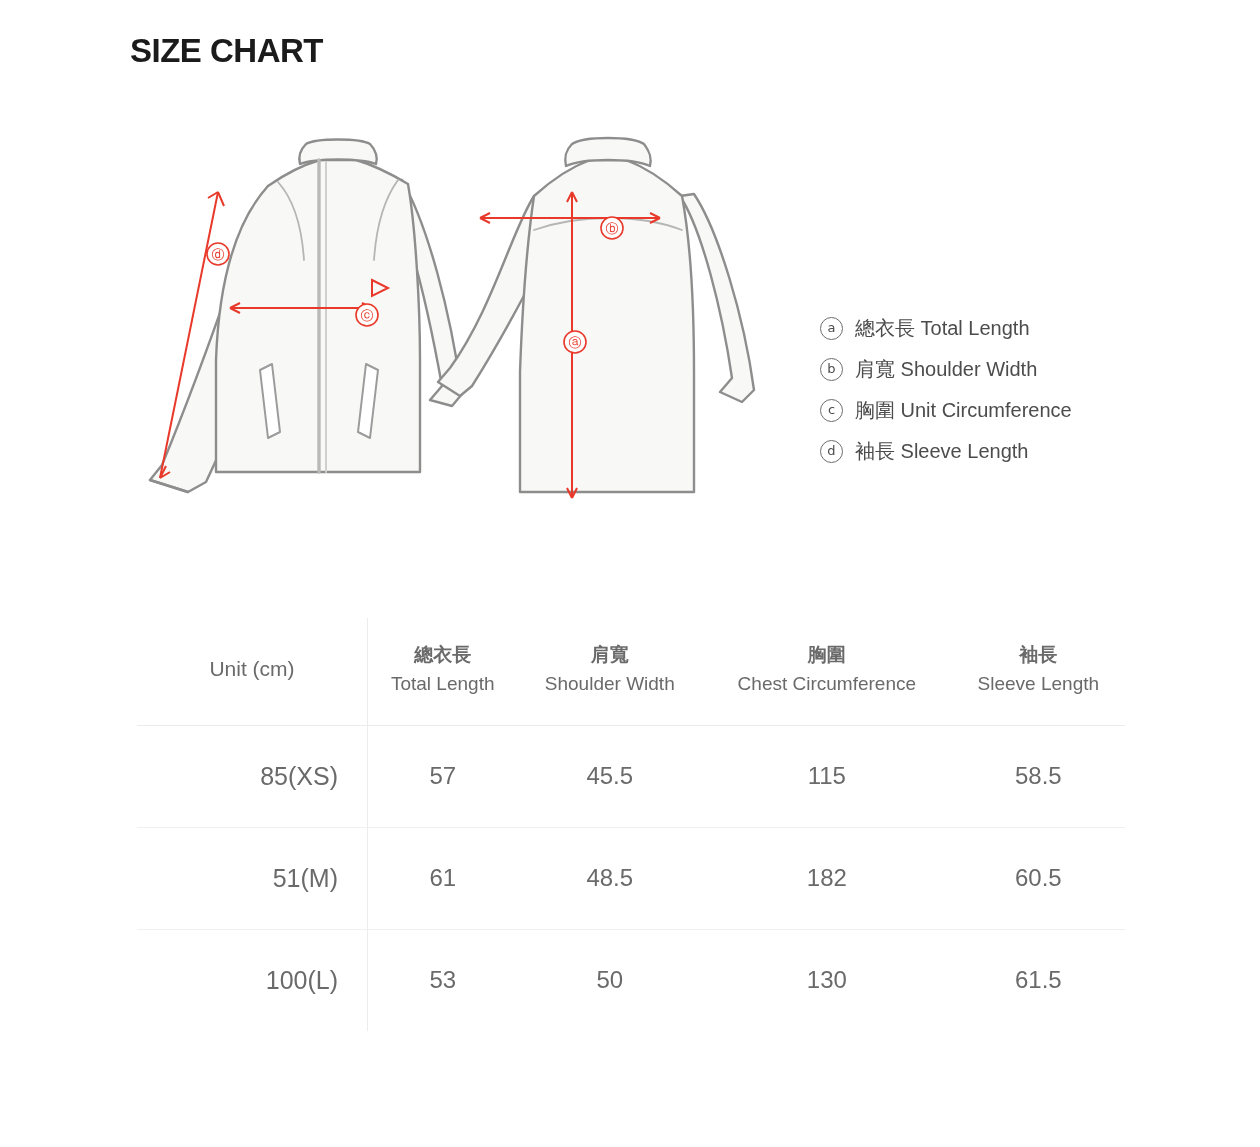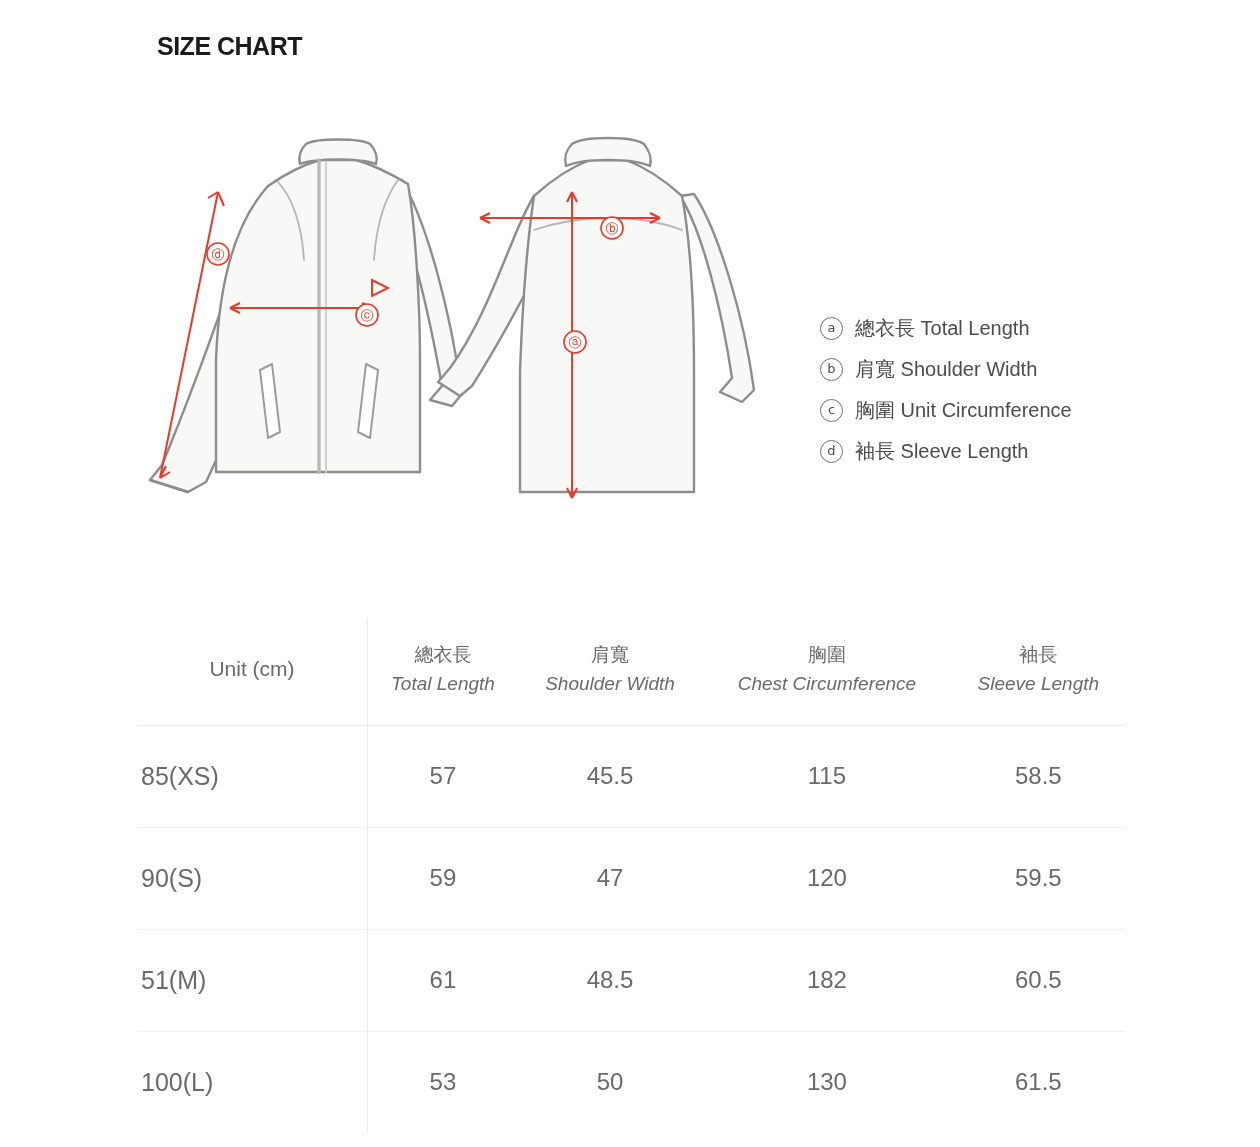--- a/index.html
+++ b/index.html
@@ -13,25 +13,24 @@
     font-family: "Liberation Sans", sans-serif;
     color: #4a4a4a;
     position: relative;
     overflow: hidden;
   }
 
   .page-title {
     position: absolute;
     left: 130px;
     top: 32px;
-    font-size: 25px;
+    font-size: 33px;
     font-weight: bold;
     letter-spacing: -0.5px;
     color: #1b1b1b;
-    margin-left: 27px;
   }
 
   
   .illustration {
     position: absolute;
     left: 120px;
     top: 110px;
     width: 680px;
     height: 430px;
   }
@@ -81,37 +80,37 @@
     color: #6a6a6a;
     font-weight: normal;
   }
   .size-table thead th {
     padding: 22px 4px 26px 4px;
     font-size: 19px;
     line-height: 1.55;
     border-bottom: 1px solid #ececec;
     vertical-align: middle;
   }
-  .size-table thead th .cn { display: block; }
-  .size-table thead th .en { display: block; font-style: italic; }
+  .size-table thead th .cn { display: block; font-weight: bold; }
+  .size-table thead th .en { display: block; }
   .size-table thead th.unit-col {
     font-size: 21px;
     border-right: 1px solid #ececec;
     width: 222px;
   }
   .size-table tbody td {
     padding: 36px 4px;
     font-size: 24px;
     border-bottom: 1px solid #f0f0f0;
   }
   .size-table tbody td.size-label {
     border-right: 1px solid #ececec;
     font-size: 25px;
-    padding-right: 18px;
-    text-align: left;
+    padding-right: 29px;
+    text-align: right;
   }
   .size-table tbody tr:last-child td { border-bottom: none; }
 </style>
 </head>
 <body>
 
 <div class="page-title">SIZE CHART</div>
 
 <div class="illustration">
   <svg width="680" height="430" viewBox="0 0 680 430" xmlns="http://www.w3.org/2000/svg">
@@ -232,27 +231,20 @@
   </thead>
   <tbody>
     <tr>
       <td class="size-label">85(XS)</td>
       <td>57</td>
       <td>45.5</td>
       <td>115</td>
       <td>58.5</td>
     </tr>
     <tr>
-      <td class="size-label">90(S)</td>
-      <td>59</td>
-      <td>47</td>
-      <td>120</td>
-      <td>59.5</td>
-    </tr>
-    <tr>
       <td class="size-label">51(M)</td>
       <td>61</td>
       <td>48.5</td>
       <td>182</td>
       <td>60.5</td>
     </tr>
     <tr>
       <td class="size-label">100(L)</td>
       <td>53</td>
       <td>50</td>

